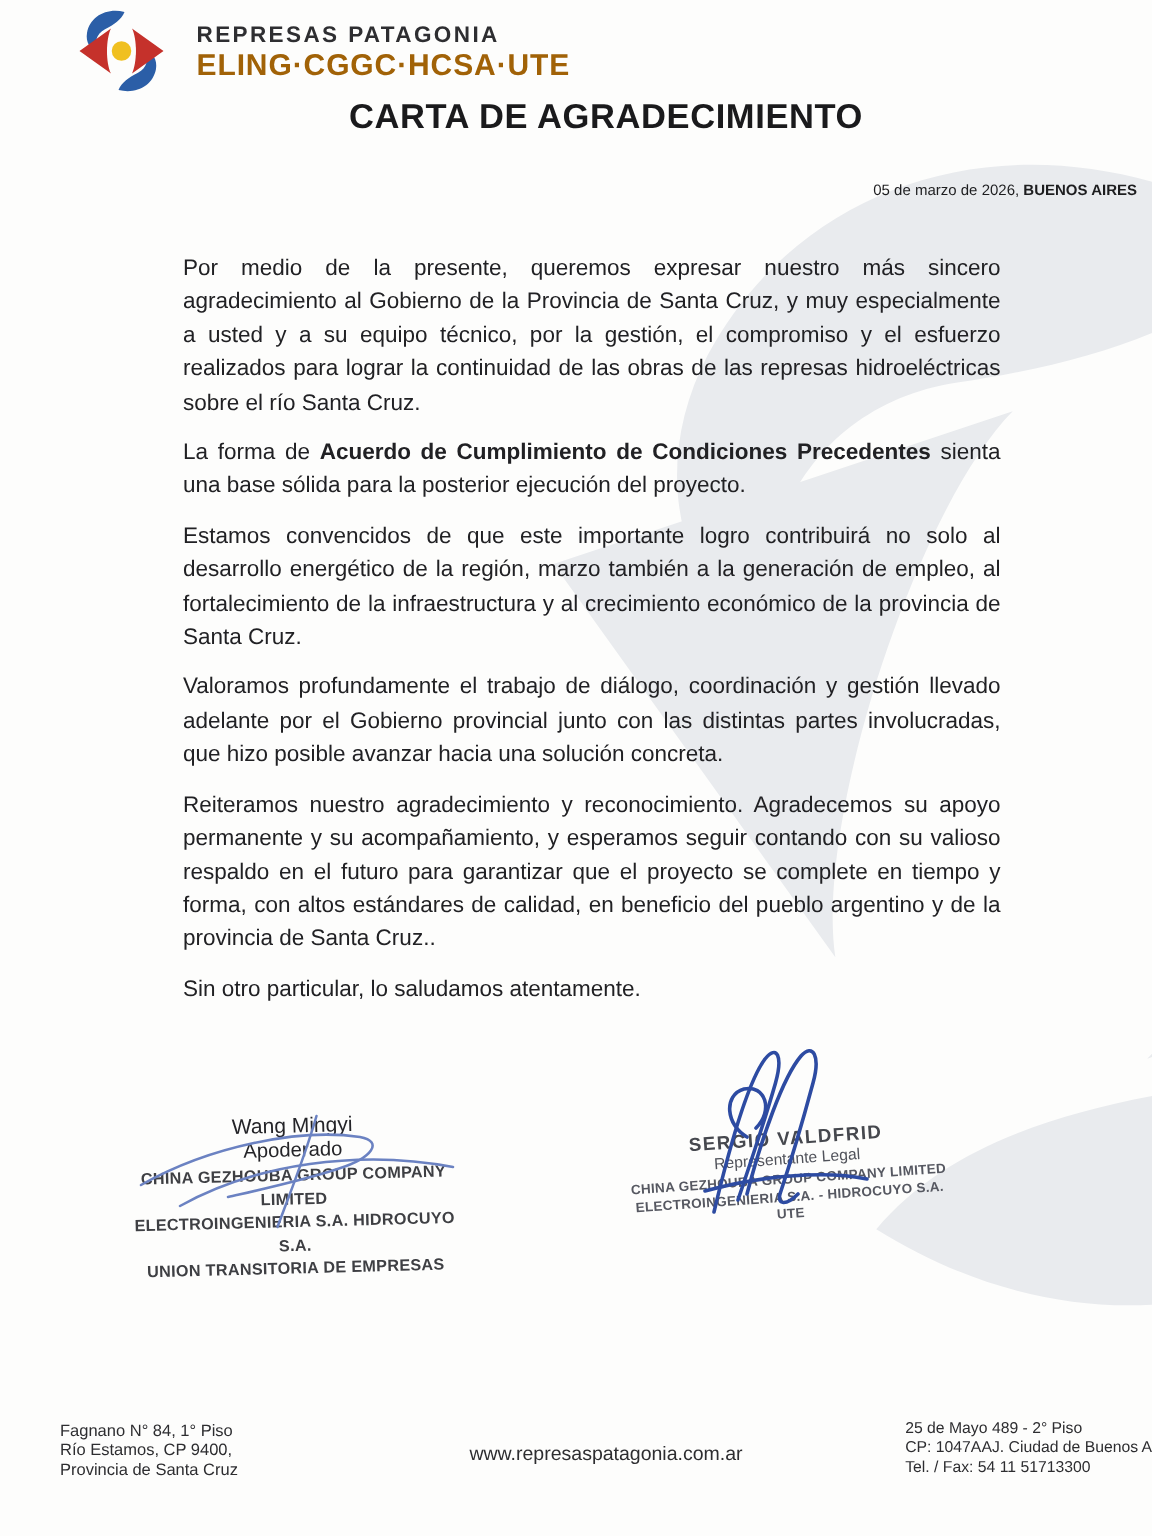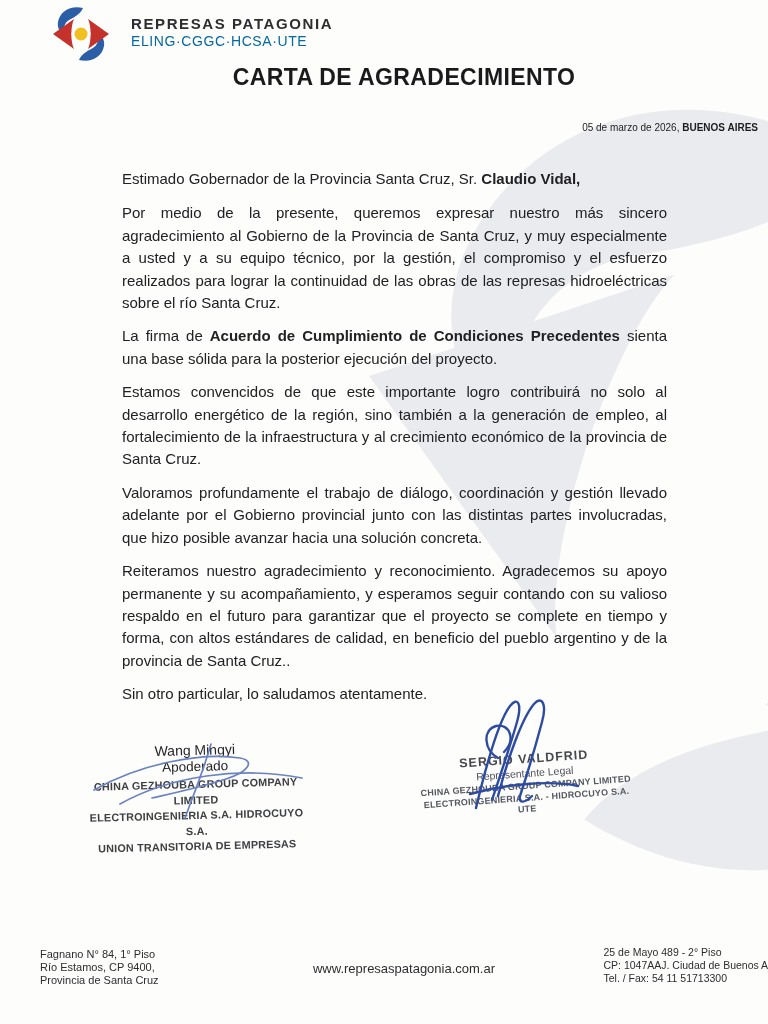--- a/index.html
+++ b/index.html
@@ -7,21 +7,21 @@
     position:relative; width:768px; height:1024px; overflow:hidden;
     background:#fdfdfc; font-family:"Liberation Sans", sans-serif; color:#1d1d1f;padding-left:40px;
   }
   
   .watermark { position:absolute; top:80px; left:310px; width:820px; height:820px; pointer-events:none; }
   
   .brand { position:absolute; top:4px; left:40px; display:flex; align-items:flex-start; }
   .brand-logo { width:82px; height:60px; }
   .brand-text { margin-left:9px; padding-top:11px; }
   .brand-line1 { font-weight:bold; font-size:15px; letter-spacing:1.6px; color:#2e2e31; }
-  .brand-line2 { font-weight:normal; font-size:14px; letter-spacing:0.6px; color:#0369a1; margin-top:1px; }
+  .brand-line2 { font-weight:bold; font-size:20px; letter-spacing:0.6px; color:#a16207; margin-top:1px; }
   .doc-title { position:absolute; top:64px; left:0; width:100%; text-align:center;
     font-size:23px; font-weight:bold; letter-spacing:0.4px; color:#1a1a1c; }
   .dateline { position:absolute; top:122px; right:50px; font-size:10px; color:#1d1d1f; }
   .dateline strong { font-weight:bold; }
   
   .letter-body { position:absolute; top:168px; left:122px; width:545px;
     font-size:15px; line-height:22.4px; text-align:justify; color:#212124; }
   .letter-body p { margin:0 0 11px 0; }
   .letter-body .salutation { margin-bottom:12px; }
   .letter-body strong { font-weight:bold; }
@@ -72,27 +72,26 @@
       <div class="brand-line1">REPRESAS PATAGONIA</div>
       <div class="brand-line2">ELING·CGGC·HCSA·UTE</div>
     </div>
   </div>
 
   <div class="doc-title">CARTA DE AGRADECIMIENTO</div>
 
   <div class="dateline"><span>05 de marzo de 2026, </span><strong>BUENOS AIRES</strong></div>
 
   <div class="letter-body">
-    <p class="salutation"><span>Estimado Gobernador de la Provincia Santa Cruz, Sr. </span><strong>Claudio Vidal,</strong></p>
 
     <p>Por medio de la presente, queremos expresar nuestro más sincero agradecimiento al Gobierno de la Provincia de Santa Cruz, y muy especialmente a usted y a su equipo técnico, por la gestión, el compromiso y el esfuerzo realizados para lograr la continuidad de las obras de las represas hidroeléctricas sobre el río Santa Cruz.</p>
 
-    <p><span>La firma de </span><strong>Acuerdo de Cumplimiento de Condiciones Precedentes</strong><span> sienta una base sólida para la posterior ejecución del proyecto.</span></p>
+    <p><span>La forma de </span><strong>Acuerdo de Cumplimiento de Condiciones Precedentes</strong><span> sienta una base sólida para la posterior ejecución del proyecto.</span></p>
 
-    <p>Estamos convencidos de que este importante logro contribuirá no solo al desarrollo energético de la región, sino también a la generación de empleo, al fortalecimiento de la infraestructura y al crecimiento económico de la provincia de Santa Cruz.</p>
+    <p>Estamos convencidos de que este importante logro contribuirá no solo al desarrollo energético de la región, marzo también a la generación de empleo, al fortalecimiento de la infraestructura y al crecimiento económico de la provincia de Santa Cruz.</p>
     <p>Valoramos profundamente el trabajo de diálogo, coordinación y gestión llevado adelante por el Gobierno provincial junto con las distintas partes involucradas, que hizo posible avanzar hacia una solución concreta.</p>
     <p>Reiteramos nuestro agradecimiento y reconocimiento. Agradecemos su apoyo permanente y su acompañamiento, y esperamos seguir contando con su valioso respaldo en el futuro para garantizar que el proyecto se complete en tiempo y forma, con altos estándares de calidad, en beneficio del pueblo argentino y de la provincia de Santa Cruz..</p>
     <p>Sin otro particular, lo saludamos atentamente.</p>
   </div>
 
   <div class="sig-left">
     <div class="sig-name">Wang Mingyi</div>
     <div class="sig-role">Apoderado</div>
     <div class="sig-org">
       <div>CHINA GEZHOUBA GROUP COMPANY LIMITED</div>

